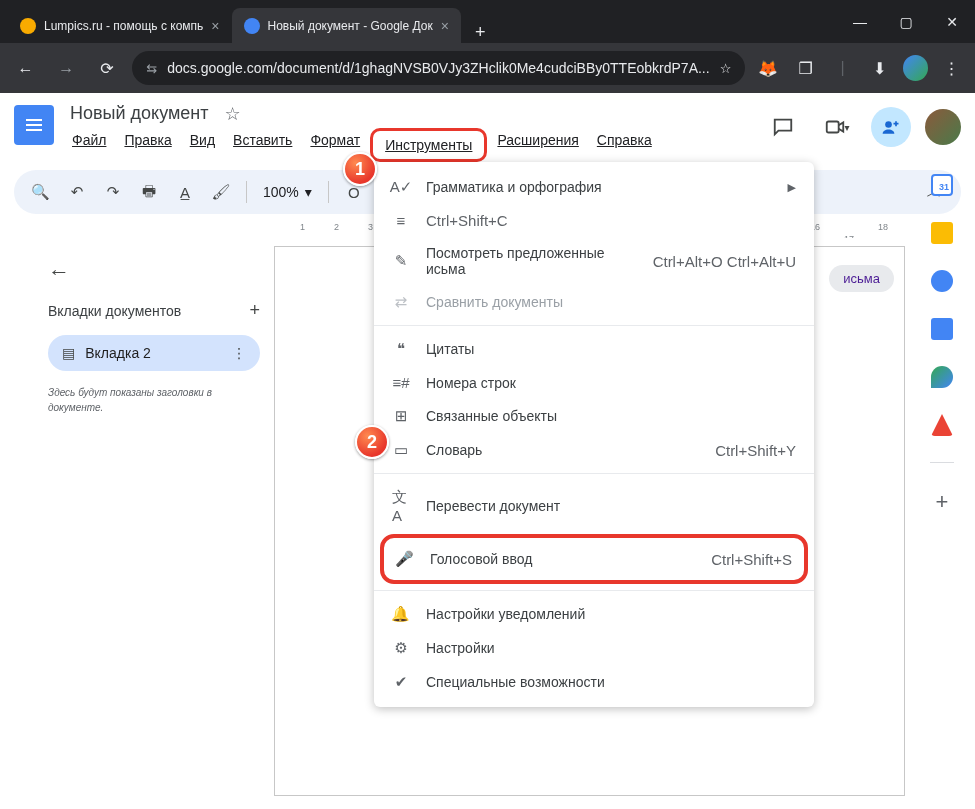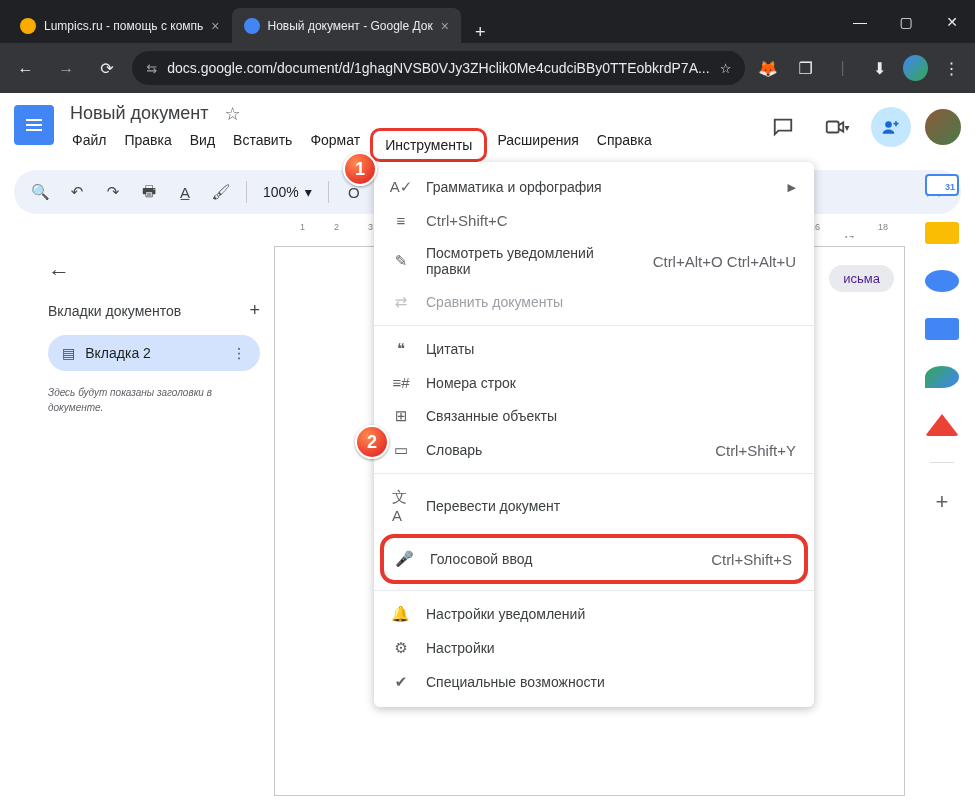--- a/index.html
+++ b/index.html
@@ -27,21 +27,21 @@
 
 
 .app-header { display:flex; align-items:flex-start; padding:8px 14px 0 14px; gap:10px; }
 .docs-logo { width:40px; height:40px; background:#4285f4; border-radius:4px; display:flex; align-items:center; justify-content:center; margin-top:4px; position:relative; }
 .docs-logo::before { content:''; position:absolute; width:16px; height:2px; background:#fff; top:14px; box-shadow:0 5px 0 #fff, 0 10px 0 #fff; }
 .title-area { flex:1; }
 .doc-title-row { display:flex; align-items:center; gap:10px; }
 .doc-title { font-size:18px; color:#3c4043; padding:2px 6px; }
 .star { color:#5f6368; font-size:18px; cursor:pointer; }
 .menubar { display:flex; gap:2px; font-size:14px; color:#202124; margin-top:2px; }
-.menu-item { padding:4px 8px; border-radius:4px; cursor:pointer; }
+.menu-item { padding:4px 8px; border-radius:4px; cursor:pointer;text-decoration:underline; }
 .menu-item.highlighted { border:3px solid #e8372c; border-radius:10px; padding:6px 12px; position:relative; }
 .header-actions { display:flex; align-items:center; gap:14px; margin-top:6px; }
 .hdr-btn { width:40px; height:40px; border-radius:50%; display:flex; align-items:center; justify-content:center; color:#444746; cursor:pointer; }
 .share-btn { width:40px; height:40px; border-radius:50%; background:#c2e7ff; display:flex; align-items:center; justify-content:center; cursor:pointer; }
 .avatar { width:36px; height:36px; border-radius:50%; background:linear-gradient(135deg,#8b5a3c,#4a7a4a); }
 
 
 .toolbar { height:44px; margin:8px 14px 0 14px; background:#edf2fa; border-radius:22px; display:flex; align-items:center; padding:0 12px; gap:6px; }
 .tb-btn { width:30px; height:30px; display:flex; align-items:center; justify-content:center; color:#444746; border-radius:4px; cursor:pointer; font-size:15px; }
 .tb-sep { width:1px; height:22px; background:#c7c7c7; margin:0 4px; }
@@ -75,21 +75,21 @@
 .dd-shortcut { color:#5f6368; font-size:15px; }
 .dd-arrow { color:#5f6368; font-size:11px; }
 .dd-sep { height:1px; background:#e8eaed; margin:6px 0; }
 .dd-highlight { border:4px solid #e8372c; border-radius:14px; margin:2px 6px; padding:12px 12px; }
 
 
 .callout { position:absolute; width:34px; height:34px; border-radius:50%; background:radial-gradient(circle at 35% 30%, #ff8a50, #e8372c 70%); border:2px solid #fff; color:#fff; font-weight:bold; font-size:18px; display:flex; align-items:center; justify-content:center; z-index:60; box-shadow:0 1px 3px rgba(0,0,0,0.4); }
 
 
 .side-panel { position:absolute; right:8px; top:162px; width:50px; display:flex; flex-direction:column; align-items:center; gap:26px; padding-top:12px; }
-.sp-icon { width:34px; height:22px; border-radius:4px; cursor:pointer; }
+.sp-icon { width:22px; height:22px; border-radius:4px; cursor:pointer; }
 .sp-sep { width:24px; height:1px; background:#dadce0; }
 .sp-plus { font-size:22px; color:#5f6368; cursor:pointer; }
 </style>
 </head>
 <body>
 
 <div class="browser-top">
   <div class="tab">
     <div class="tab-icon" style="background:#f9ab00"></div>
     <div class="tab-title">Lumpics.ru - помощь с компь</div>
@@ -229,21 +229,21 @@
       <span class="dd-icon">A✓</span>
       <span class="dd-label">Грамматика и орфография</span>
       <span class="dd-arrow">▶</span>
     </div>
     <div class="dd-item">
       <span class="dd-icon">≡</span>
       <span class="dd-shortcut">Ctrl+Shift+C</span>
     </div>
     <div class="dd-item">
       <span class="dd-icon">✎</span>
-      <span class="dd-label">Посмотреть уведомлений правки</span>
+      <span class="dd-label">Посмотреть предложенные исьма</span>
       <span class="dd-shortcut">Ctrl+Alt+O Ctrl+Alt+U</span>
     </div>
     <div class="dd-item disabled">
       <span class="dd-icon">⇄</span>
       <span class="dd-label">Сравнить документы</span>
     </div>
     <div class="dd-sep"></div>
     <div class="dd-item">
       <span class="dd-icon">❝</span>
       <span class="dd-label">Цитаты</span>

